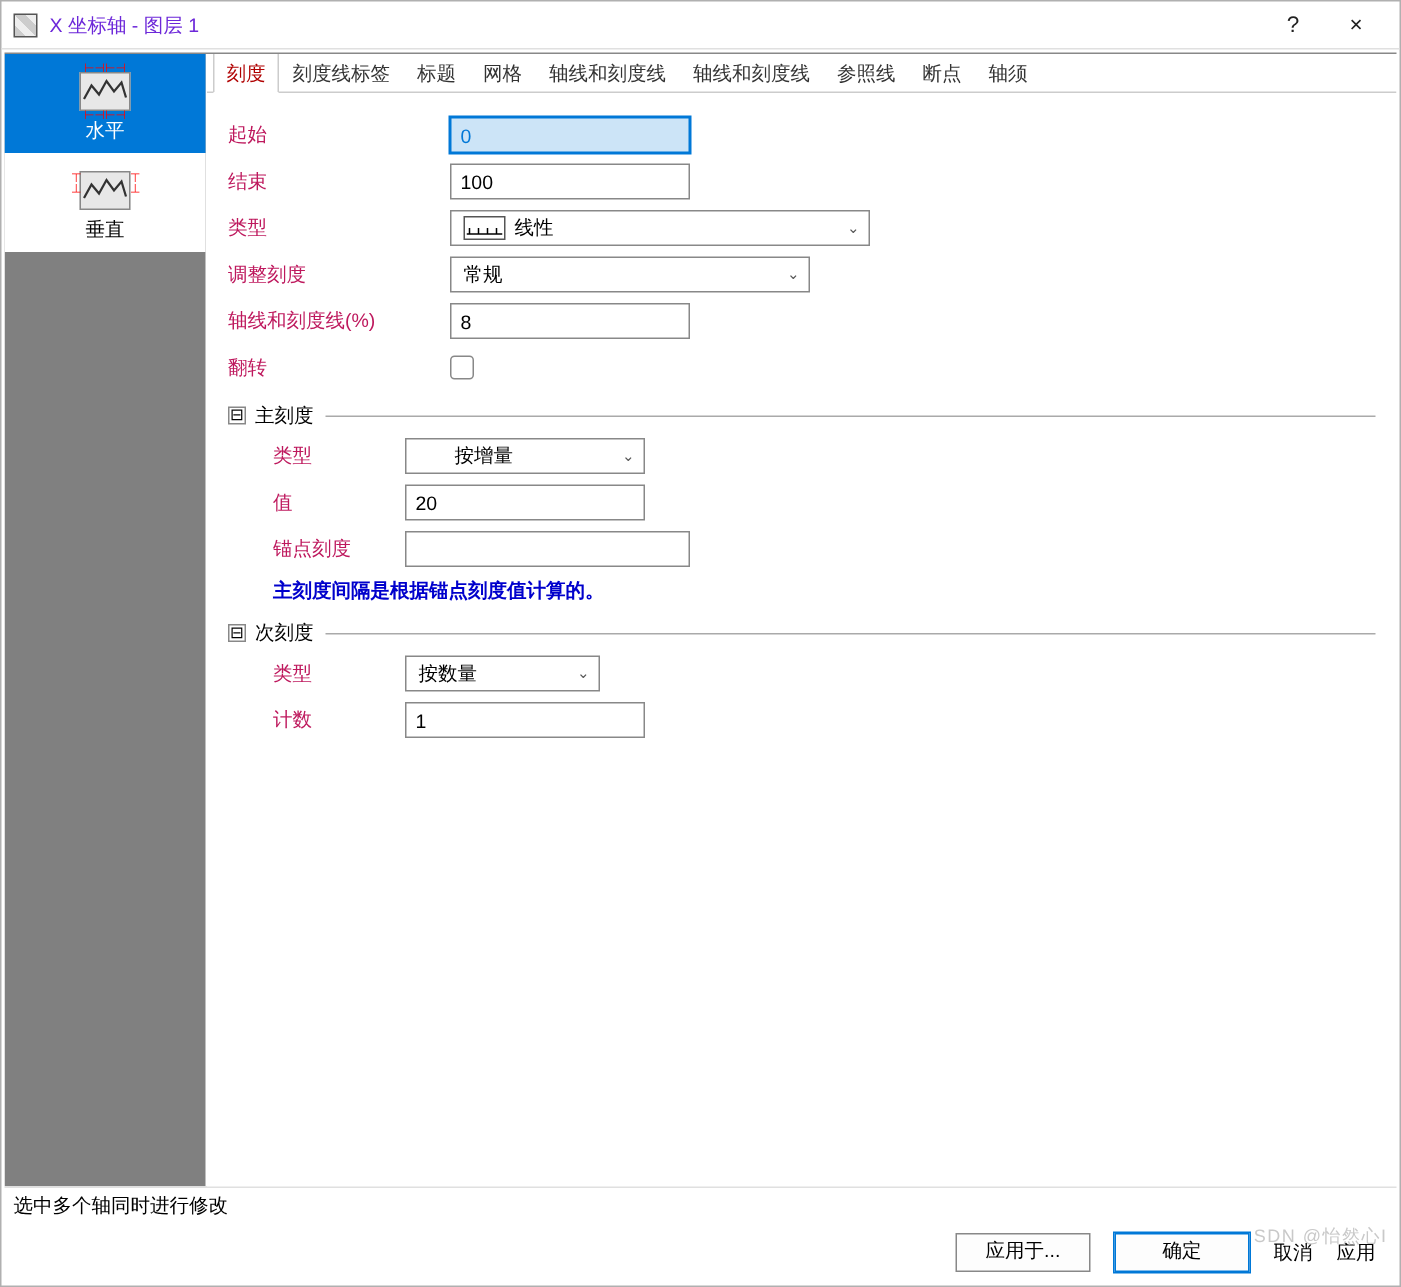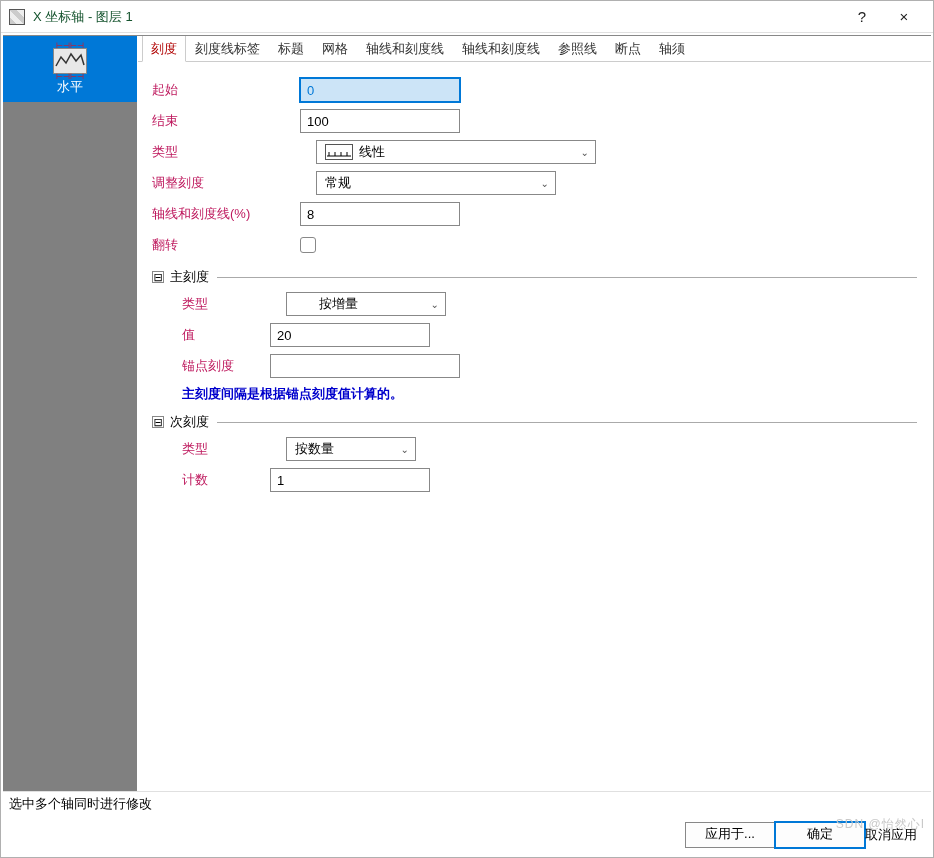--- a/index.html
+++ b/index.html
@@ -1,20 +1,20 @@
 <!DOCTYPE html>
 <html><head>
 <meta charset="utf-8">
 <style>
   * { box-sizing: border-box; font-family: "Microsoft YaHei", "SimSun", Arial, sans-serif; font-size: 13px; }
   body { margin: 0; padding: 0; background: #f0f0f0; }
   .window { width: 934px; height: 858px; background: #ffffff; border: 1px solid #b0b0b0; display: flex; flex-direction: column; }
   .titlebar { height: 32px; display: flex; align-items: center; padding: 0 8px; border-bottom: 1px solid #e0e0e0; }
   .titlebar-icon { width: 16px; height: 16px; border: 1px solid #555; background: linear-gradient(45deg,#ccc 25%,#eee 25%,#eee 50%,#ccc 50%,#ccc 75%,#eee 75%); margin-right: 8px; }
-  .titlebar-title { flex: 1; color: #14532d; }
+  .titlebar-title { flex: 1; color: #6d28d9; }
   .titlebar-btn { width: 42px; height: 28px; display:flex; align-items:center; justify-content:center; font-size:15px; color:#222; cursor:default;}
   .body { flex:1; display:flex; flex-direction:column; border-top:1px solid #888; margin:2px; }
   .upper { flex:1; display:flex; overflow:hidden;}
   .sidebar { width:135px; background:#808080; display:flex; flex-direction:column; border-right:1px solid #fff;}
   .side-item { display:flex; flex-direction:column; align-items:center; padding:8px 0 6px; cursor:default; }
   .side-item.selected { background:#0078d7; color:#fff; }
   .side-item:not(.selected){ background:#fff; color:#000;}
   .axis-icon { width:34px; height:26px; background:#e8e8e8; border:1px solid #888; display:flex; align-items:center; justify-content:center; position:relative; margin:4px 0;}
   .axis-icon svg { width:30px; height:20px; }
   .axis-icon .red { position:absolute; font-size:8px; color:red; }
@@ -26,34 +26,34 @@
   .tabs { display:flex; height:26px; align-items:flex-end; padding-left:4px; border-bottom:1px solid #ccc; gap:0;}
   .tab { padding:4px 8px 3px; color:#333; cursor:default; border:1px solid transparent; border-bottom:none;}
   .tab.active { color:#b00000; border:1px solid #ccc; border-bottom:1px solid #fff; background:#fff; margin-bottom:-1px;}
   .form { padding:10px 14px; flex:1; overflow:auto;}
   .row { display:flex; align-items:center; margin:5px 0; min-height:26px;}
   .row .lbl { width:148px; color:#be185d;}
   .row.sub .lbl { width:118px; padding-left:30px;}
   .inp { height:24px; border:1px solid #888; padding:2px 6px; background:#fff;}
   .inp.w160{ width:160px;}
   .inp.focus{ border:1px solid #0078d7; outline:1px solid #0078d7; color:#0078d7; background:#cce4f7;}
-  .sel { height:24px; border:1px solid #888; background:#fff; display:flex; align-items:center; justify-content:space-between; padding:0 6px 0 8px; cursor:default;margin-left:16px;}
+  .sel { height:24px; border:1px solid #888; background:#fff; display:flex; align-items:center; justify-content:space-between; padding:0 6px 0 8px; cursor:default;}
   .sel .chev { font-size:10px; color:#555;}
   .sel.w280{ width:280px;}
   .sel.w240{ width:240px;}
   .sel.w160{ width:160px;padding-left:32px;}
   .sel.w130{ width:130px;}
   .checkbox { width:16px; height:16px; border:1px solid #888; border-radius:3px; background:#fff;}
   .section-row{ display:flex; align-items:center; margin:10px 0 4px;}
   .section-toggle{ width:12px; height:12px; border:1px solid #888; font-size:11px; line-height:10px; text-align:center; margin-right:6px; cursor:default; display:flex; align-items:center; justify-content:center;}
   .section-title{ color:#000; white-space:nowrap;}
   .section-line{ flex:1; height:1px; background:#aaa; margin-left:8px;}
   .note{ color:#0000cc; padding-left:30px; margin:6px 0 10px; font-weight:bold;}
   .status{ height:24px; padding:3px 6px; color:#000; border-top:1px solid #e0e0e0;}
-  .footer{ height:40px; display:flex; align-items:center; justify-content:flex-end; padding:0 14px; position:relative;}
+  .footer{ height:40px; display:flex; align-items:center; justify-content:flex-end; gap:16px; padding:0 14px; position:relative;}
   .btn{ min-width:90px; height:26px; border:1px solid #888; background:#fdfdfd; padding:2px 14px; text-align:center; cursor:default;}
   .btn.default{ border:1px solid #0078d7; outline:1px solid #0078d7;}
   .linkbtn{ color:#000; cursor:default;}
   .watermark{ position:absolute; right:6px; bottom:22px; color:#c9c9c9; font-size:12px; letter-spacing:1px; pointer-events:none;}
   .type-icon{width:28px;height:16px;border:1px solid #555;display:inline-flex;align-items:center;justify-content:center;margin-right:6px;}
   .type-icon svg{width:24px;height:12px;}
 </style>
 </head>
 <body>
 
@@ -71,20 +71,30 @@
       <div class="sidebar">
         <div class="side-item selected">
           <div class="axis-icon">
             <span class="red h-top">⊢⊣⊢⊣</span>
             <svg viewBox="0 0 30 20">
                 <polyline points="1,15 6,6 11,12 16,3 21,10 26,4 29,14" stroke="#333" fill="none" stroke-width="1.5"></polyline>
               </svg>
             <span class="red h-bot">⊢⊣⊢⊣</span>
           </div>
           <span>水平</span>
+        </div>
+        <div class="side-item">
+          <div class="axis-icon">
+             <span class="red v-left">⊢⊣</span>
+             <svg viewBox="0 0 30 20">
+                <polyline points="1,15 6,6 11,12 16,3 21,10 26,4 29,14" stroke="#333" fill="none" stroke-width="1.5"></polyline>
+              </svg>
+             <span class="red v-right">⊢⊣</span>
+          </div>
+          <span>垂直</span>
         </div>
       </div>
 
       <div class="content">
         <div class="tabs">
           <div class="tab active">刻度</div>
           <div class="tab">刻度线标签</div>
           <div class="tab">标题</div>
           <div class="tab">网格</div>
           <div class="tab">轴线和刻度线</div>

